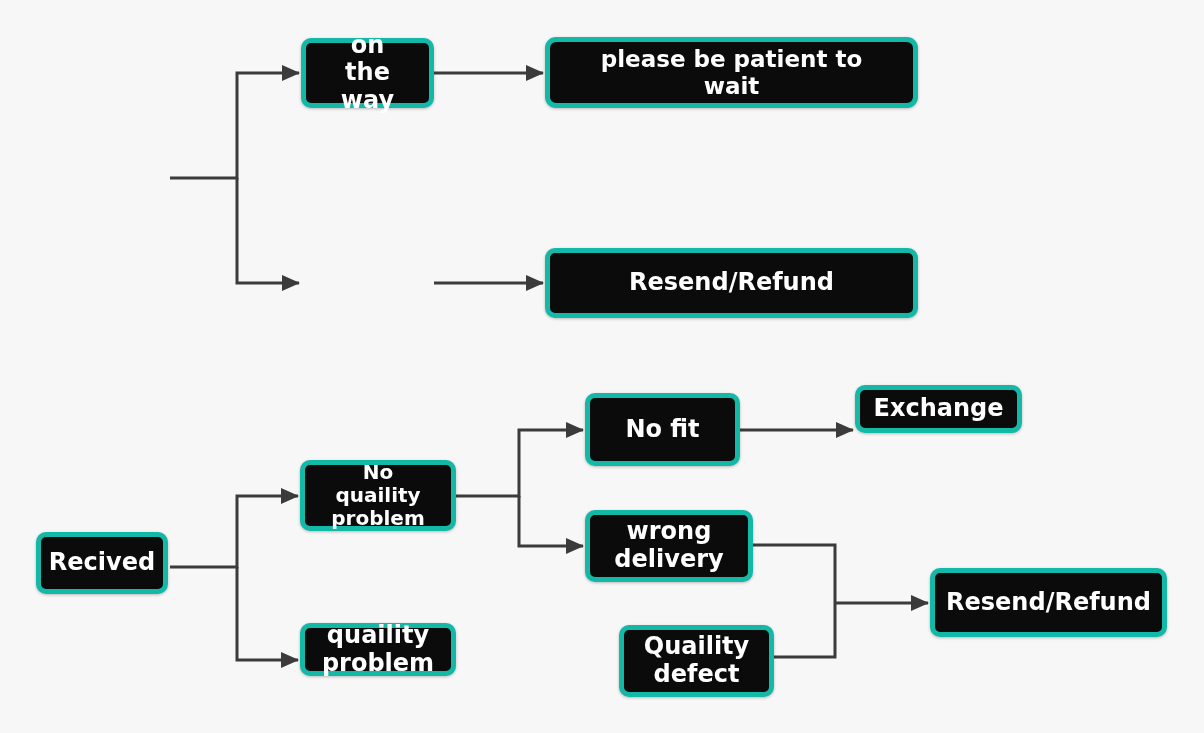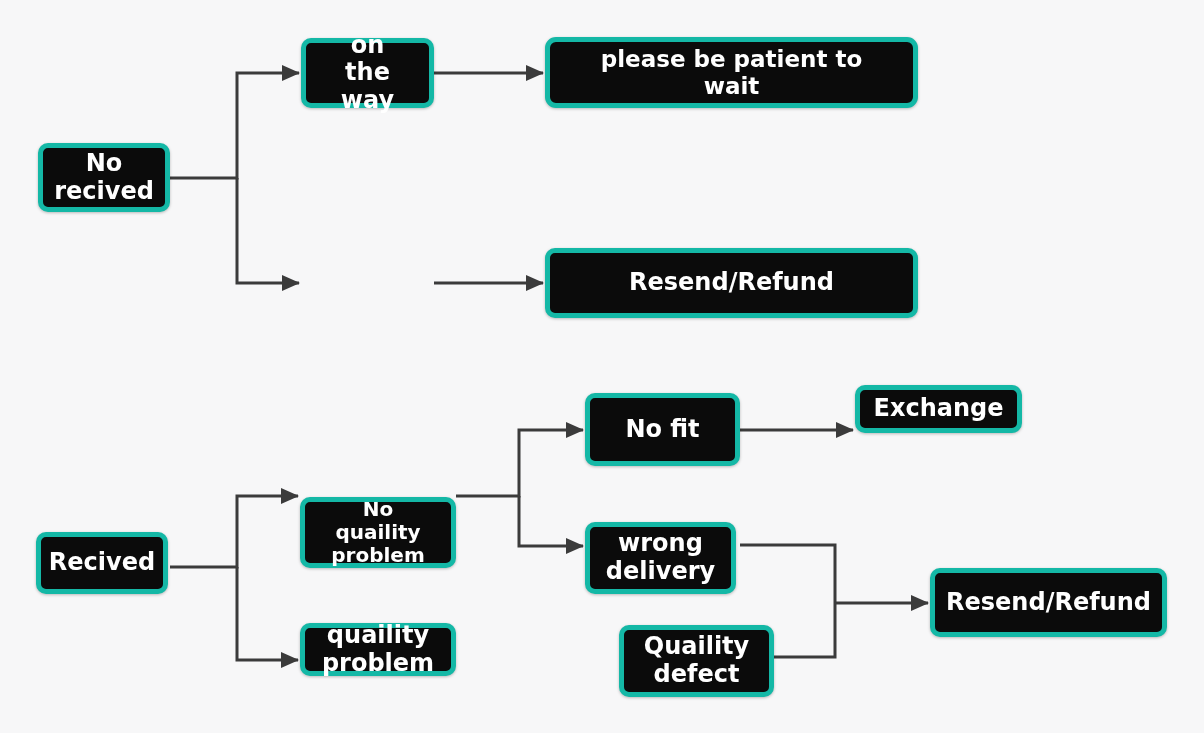--- a/index.html
+++ b/index.html
@@ -41,24 +41,24 @@
     padding: 2px 19px;
     box-shadow: 0 1px 3px rgba(0,0,0,0.25);
   }
   
   #n0  { left: 38px;  top: 143px; width: 132px; height: 69px; }            
   #n1  { left: 301px; top: 38px;  width: 133px; height: 70px; }            
   #n2  { left: 545px; top: 37px;  width: 373px; height: 71px; font-size: 23px; border-radius: 11px; } 
   #n3  { left: 301px; top: 248px; width: 133px; height: 70px; }            
   #n4  { left: 545px; top: 248px; width: 373px; height: 70px; }            
   #n5  { left: 36px;  top: 532px; width: 132px; height: 62px; }            
-  #n6  { left: 300px; top: 460px; width: 156px; height: 71px; font-size: 20px; margin-top: 37px; } 
+  #n6  { left: 300px; top: 460px; width: 156px; height: 71px; font-size: 20px; } 
   #n7  { left: 300px; top: 623px; width: 156px; height: 53px; }            
   #n8  { left: 585px; top: 393px; width: 155px; height: 73px; text-align: right; }            
-  #n9  { left: 585px; top: 522px; width: 151px; height: 72px; }            
+  #n9  { left: 585px; top: 510px; width: 168px; height: 72px; }            
   #n10 { left: 585px; top: 625px; width: 155px; height: 72px; margin-left: 34px; }            
   #n11 { left: 855px; top: 385px; width: 167px; height: 48px; }            
   #n12 { left: 930px; top: 568px; width: 237px; height: 69px; }            
 </style>
 </head>
 <body>
 
 <div class="canvas">
 
   <svg class="edges" viewBox="0 0 1204 733" xmlns="http://www.w3.org/2000/svg">
@@ -86,21 +86,20 @@
       <path d="M519,496 V546 H583" marker-end="url(#arrow)"></path>
 
       <path d="M740,430 H853" marker-end="url(#arrow)"></path>
 
       <path d="M740,545 H835 V657 H740"></path>
 
       <path d="M835,603 H928" marker-end="url(#arrow)"></path>
     </g>
   </svg>
 
-  <div class="node" id="n0">No recived</div>
   <div class="node" id="n1">on the way</div>
   <div class="node" id="n2">please be patient to wait</div>
   <div class="node" id="n4">Resend/Refund</div>
   <div class="node" id="n5">Recived</div>
   <div class="node" id="n6">No quaility problem</div>
   <div class="node" id="n7">quaility problem</div>
   <div class="node" id="n8">No fit</div>
   <div class="node" id="n9">wrong delivery</div>
   <div class="node" id="n10">Quaility defect</div>
   <div class="node" id="n11">Exchange</div>

